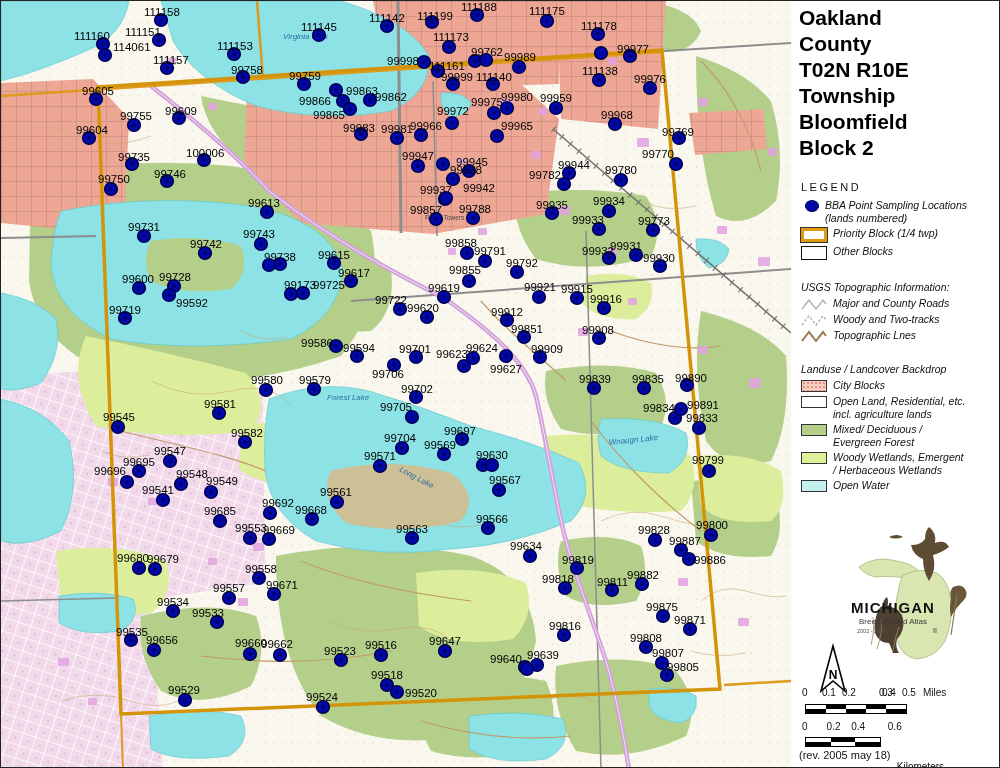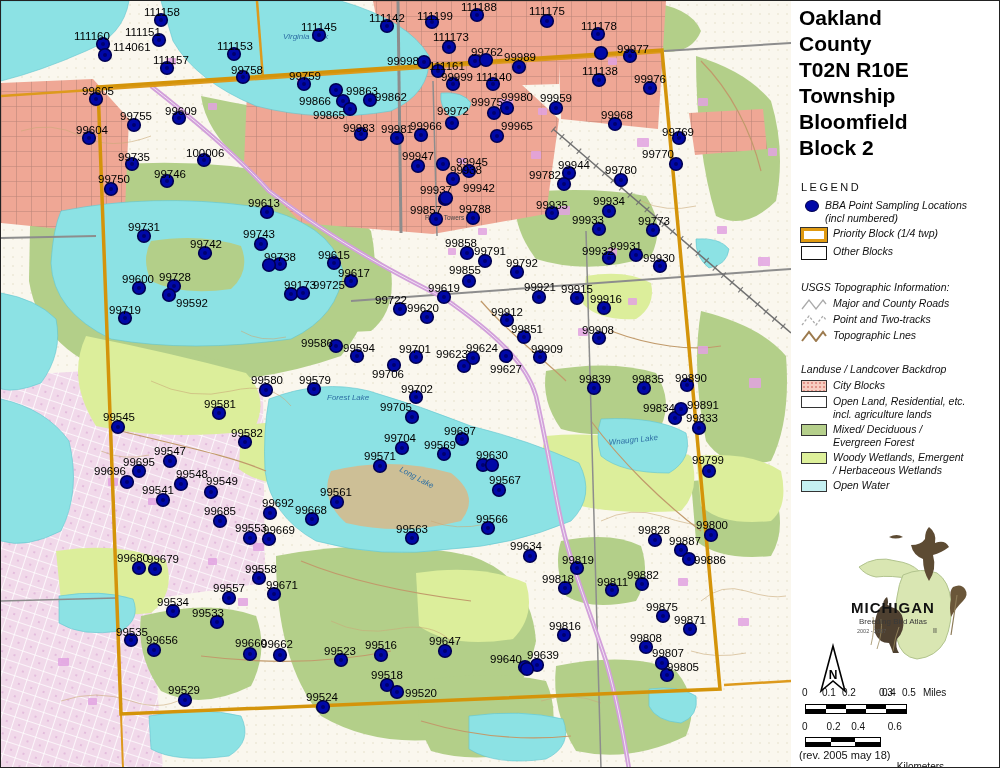--- a/index.html
+++ b/index.html
@@ -1073,21 +1073,21 @@
         <div class="title-line">Bloomfield</div>
         <div class="title-line">Block 2</div>
       </div>
 
     <div id="legend-head">LEGEND</div>
     <div id="legend-list">
         <div class="lg-row">
           <span class="sw sw-dot"></span>
           <div>
             <div>BBA Point Sampling Locations</div>
-            <div>(incl numbered)</div>
+            <div>(lands numbered)</div>
           </div>
         </div>
         <div class="lg-row">
           <span class="sw sw-priority"></span>
           <div>
             <div>Priority Block (1/4 twp)</div>
           </div>
         </div>
         <div class="lg-row">
           <span class="sw sw-other"></span>
@@ -1102,21 +1102,21 @@
           </svg>
           <div>
             <div>Major and County Roads</div>
           </div>
         </div>
         <div class="lg-row">
           <svg width="26" height="13" class="sw sw-zz">
             <polyline points="1,11 8,2 15,11 22,2 25,6" fill="none" stroke="#aaaaaa" stroke-width="1.3" stroke-dasharray="2.5 2"></polyline>
           </svg>
           <div>
-            <div>Point and Two-tracks</div>
+            <div>Woody and Two-tracks</div>
           </div>
         </div>
         <div class="lg-row">
           <svg width="26" height="13" class="sw sw-zz">
             <polyline points="1,11 8,2 15,11 22,2 25,6" fill="none" stroke="#9c7a4e" stroke-width="2"></polyline>
           </svg>
           <div>
             <div>Topographic Lnes</div>
           </div>
         </div>

